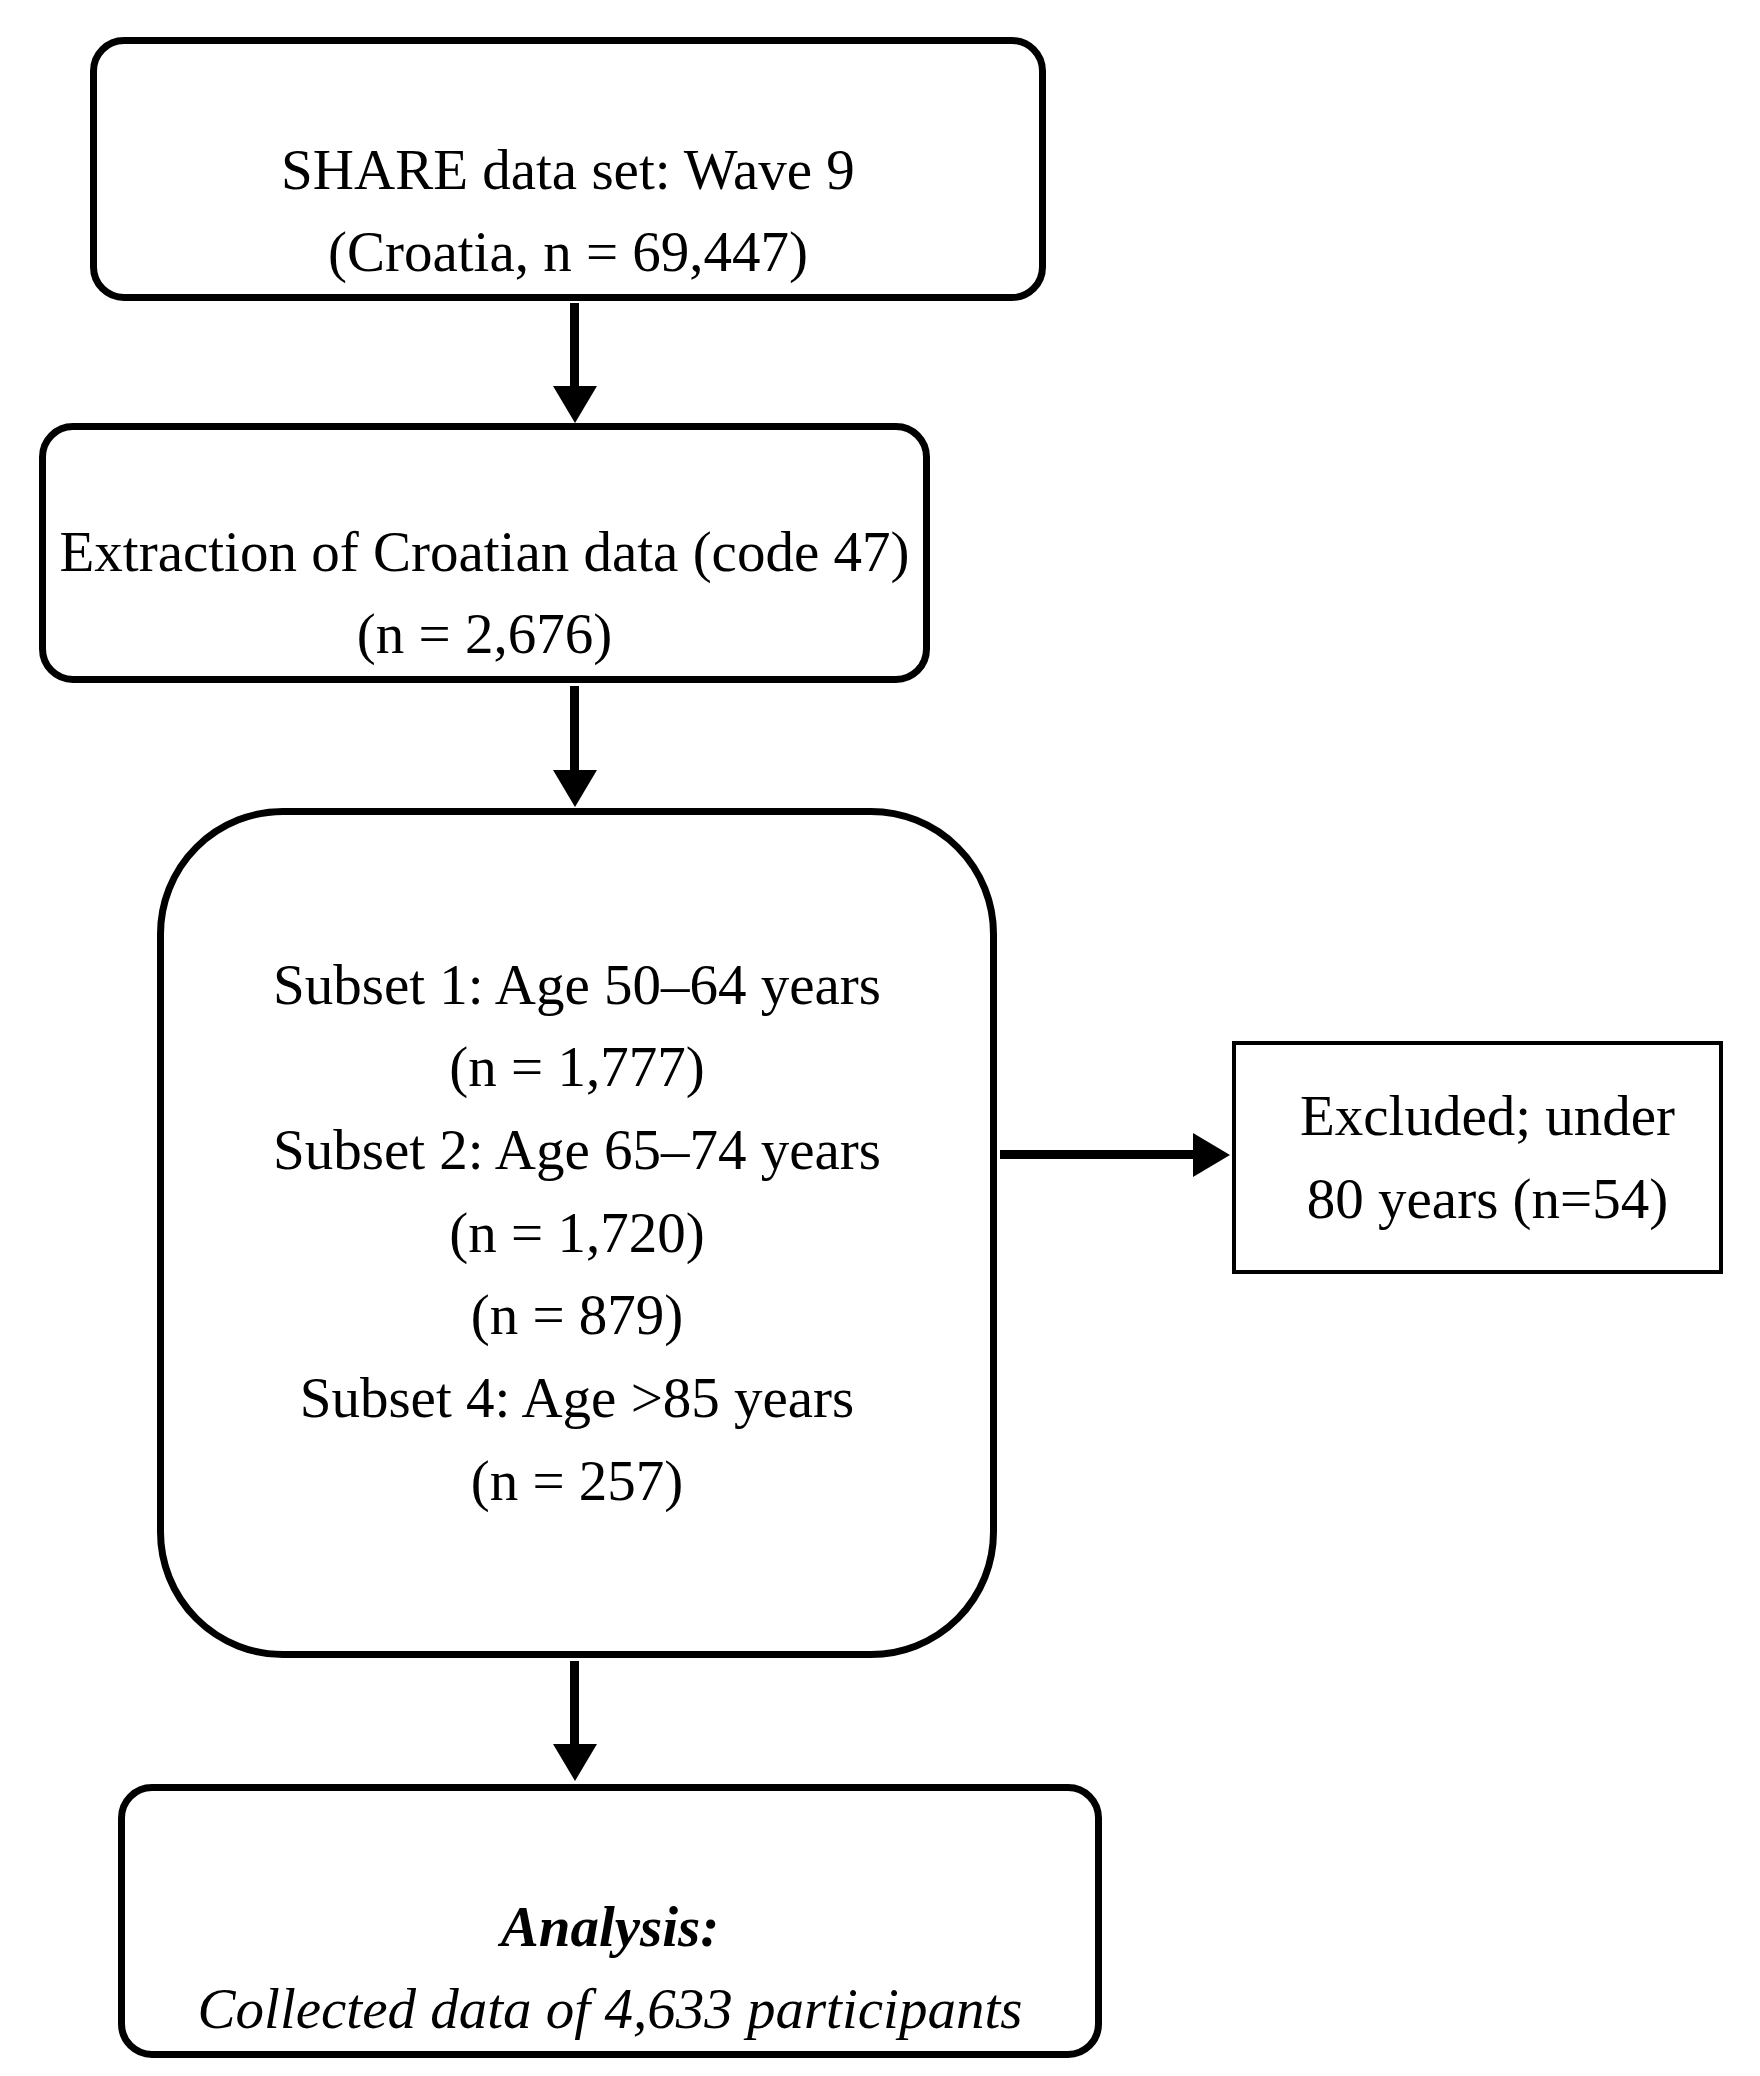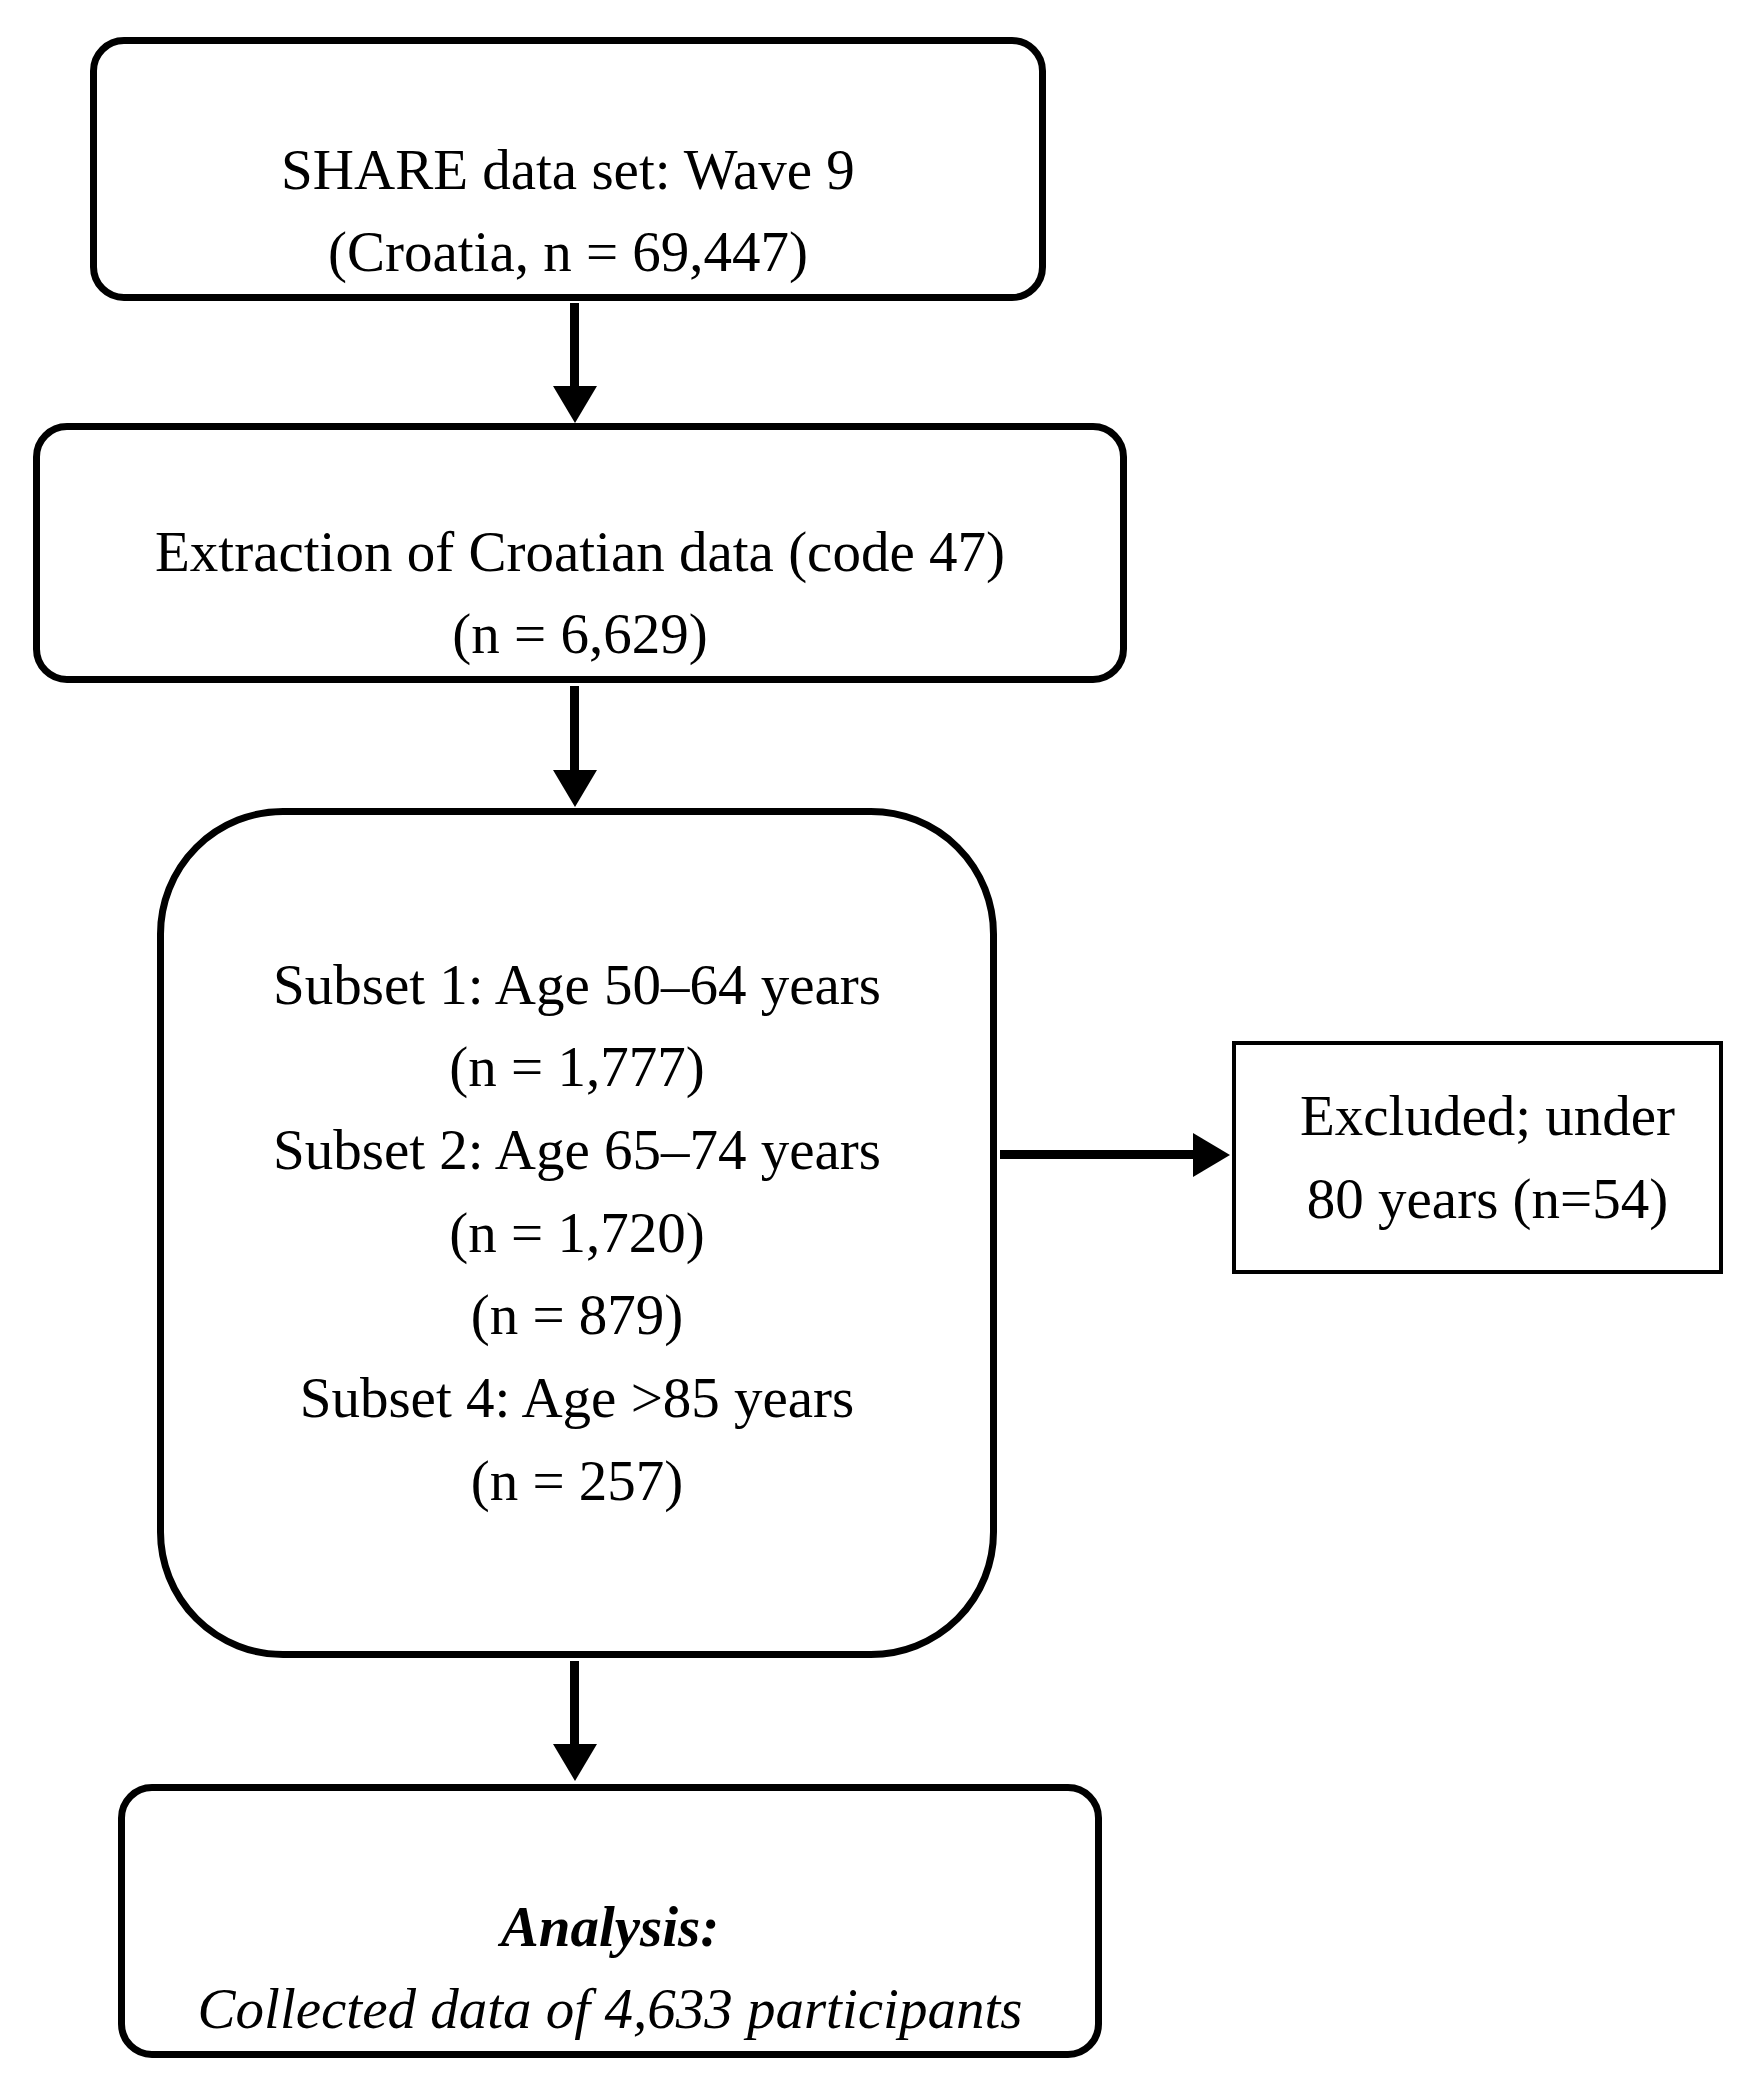--- a/index.html
+++ b/index.html
@@ -30,21 +30,21 @@
     line-height: 1.45;
   }
   .node .line { white-space: nowrap; }
   .rounded  { border-radius: 34px; justify-content: flex-end; }
   .biground { border-radius: 126px; }
   .squared  { border-radius: 0; border-width: 4.2px; padding-left: 20px; }
   .bold     { font-weight: bold; }
 
   
   #node-share      { left: 90px;  top: 37px;   width: 956px; height: 264px; }
-  #node-extraction { left: 33px;   top: 423px;  width: 1094px; height: 260px; }
+  #node-extraction { left: 39px;   top: 423px;  width: 891px; height: 260px; }
   #node-subsets    { left: 157px;  top: 808px; width: 840px; height: 850px; }
   #node-excluded   { left: 1232px; top: 1041px; width: 491px;  height: 233px; }
   #node-analysis   { left: 118px;  top: 1784px; width: 984px; height: 274px; font-style: italic; }
 
   
   .stem-v {
     position: absolute;
     width: 9.2px;
     background: #000000;
   }
@@ -84,21 +84,21 @@
   <div class="node rounded" id="node-share">
     <div class="line">SHARE data set: Wave 9</div>
     <div class="line">(Croatia, n = 69,447)</div>
   </div>
 
   <div class="stem-v" id="arrow1-stem"></div>
   <div class="head-down" id="arrow1-head"></div>
 
   <div class="node rounded" id="node-extraction">
     <div class="line">Extraction of Croatian data (code 47)</div>
-    <div class="line">(n = 6,629)</div>
+    <div class="line">(n = 2,676)</div>
   </div>
 
   <div class="stem-v" id="arrow2-stem"></div>
   <div class="head-down" id="arrow2-head"></div>
 
   <div class="node biground" id="node-subsets">
     <div class="line">Subset 1: Age 50–64 years</div>
     <div class="line">(n = 1,777)</div>
     <div class="line">Subset 2: Age 65–74 years</div>
     <div class="line">(n = 1,720)</div>

